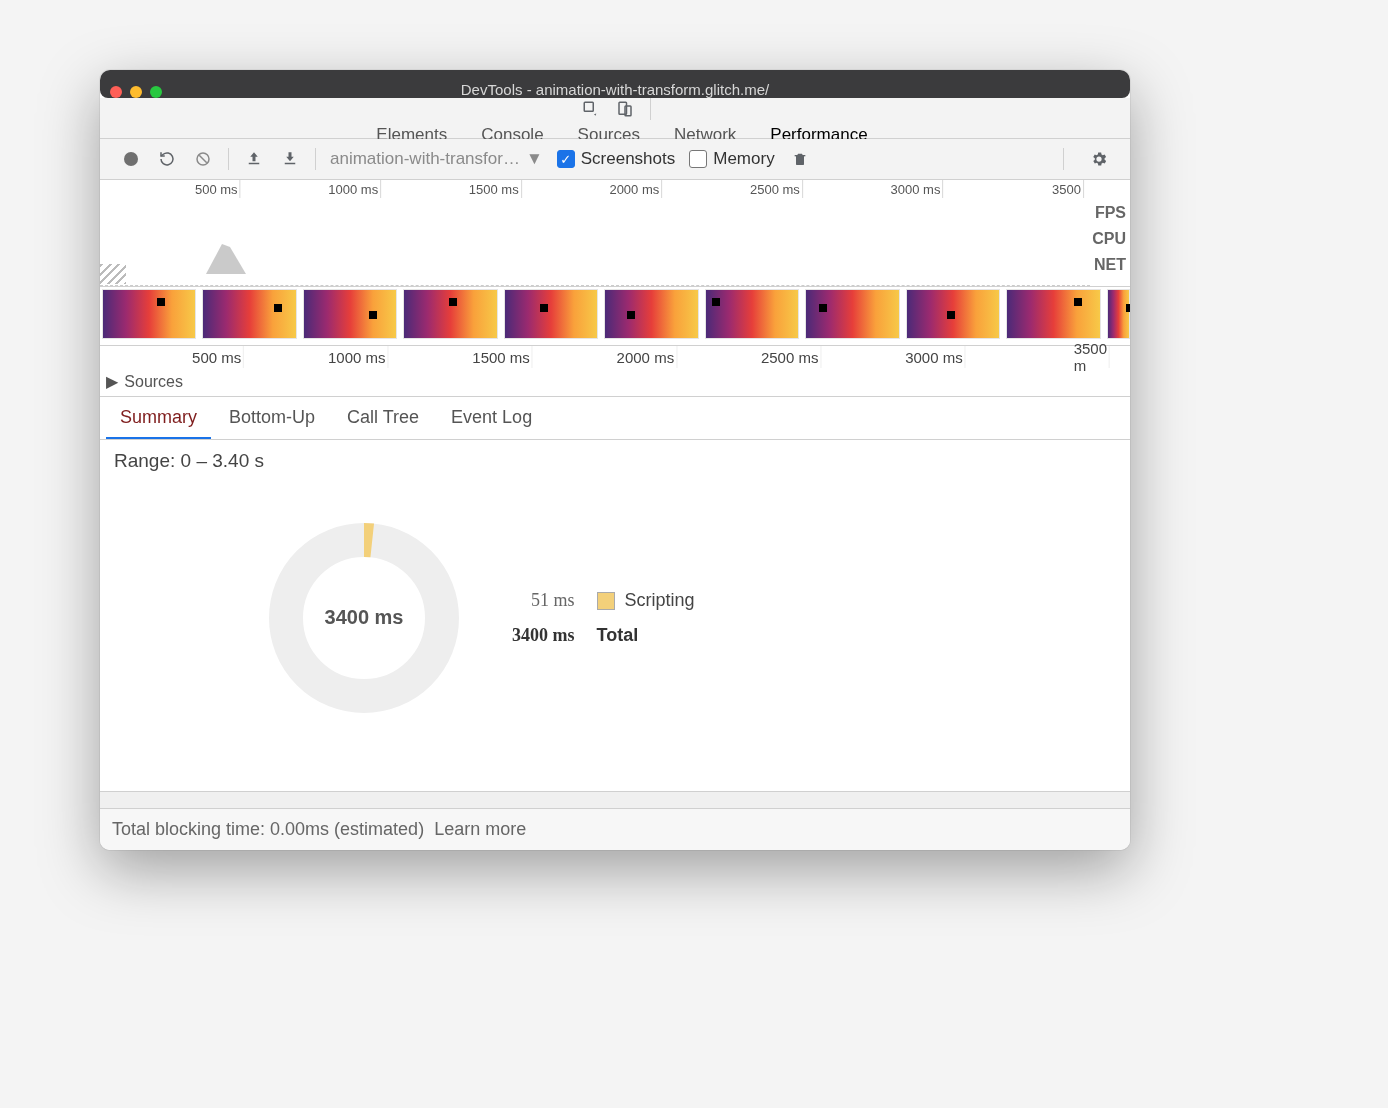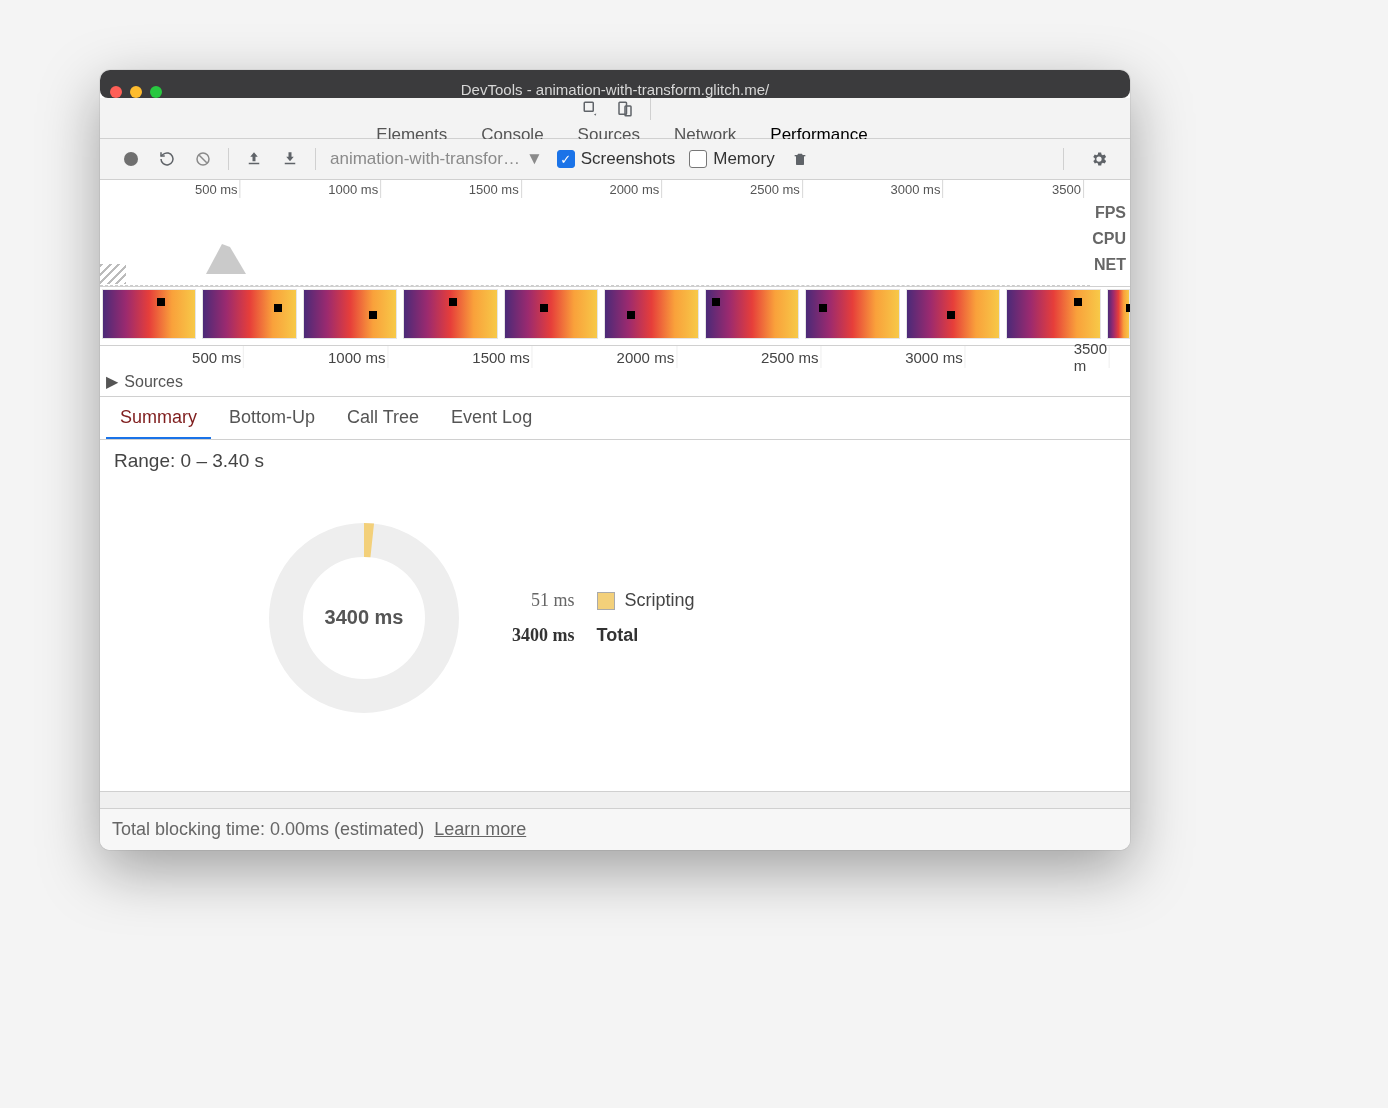--- a/index.html
+++ b/index.html
@@ -115,21 +115,21 @@
   .legend .val { text-align:right; color:#666;font-family:Liberation Serif, serif;}
   .sw { display:inline-block; width:16px; height:16px; border:1px solid #aaa; vertical-align:middle; margin-right:10px;}
   .sw.scripting { background:#f3d07a;}
   .sw.system { background:#dcdcdc;}
   .sw.idle { background:#ffffff;}
   .legend .total td { font-weight:700; color:#333;}
 
   
   .footer-divider { height:16px; border-top:1px solid var(--panel-border); background:#f0f0f0;}
   .footer { border-top:1px solid var(--panel-border); padding:10px 12px; font-size:18px; color:#666; background:#f7f7f7;}
-  .footer a { color:#666; text-decoration:underline; cursor:pointer;}
+  .footer a { color:#666; cursor:pointer;}
 
 </style>
 </head>
 <body>
 
 <div class="stage">
   <div class="window">
 
     <div class="titlebar">
       <div class="traffic">

